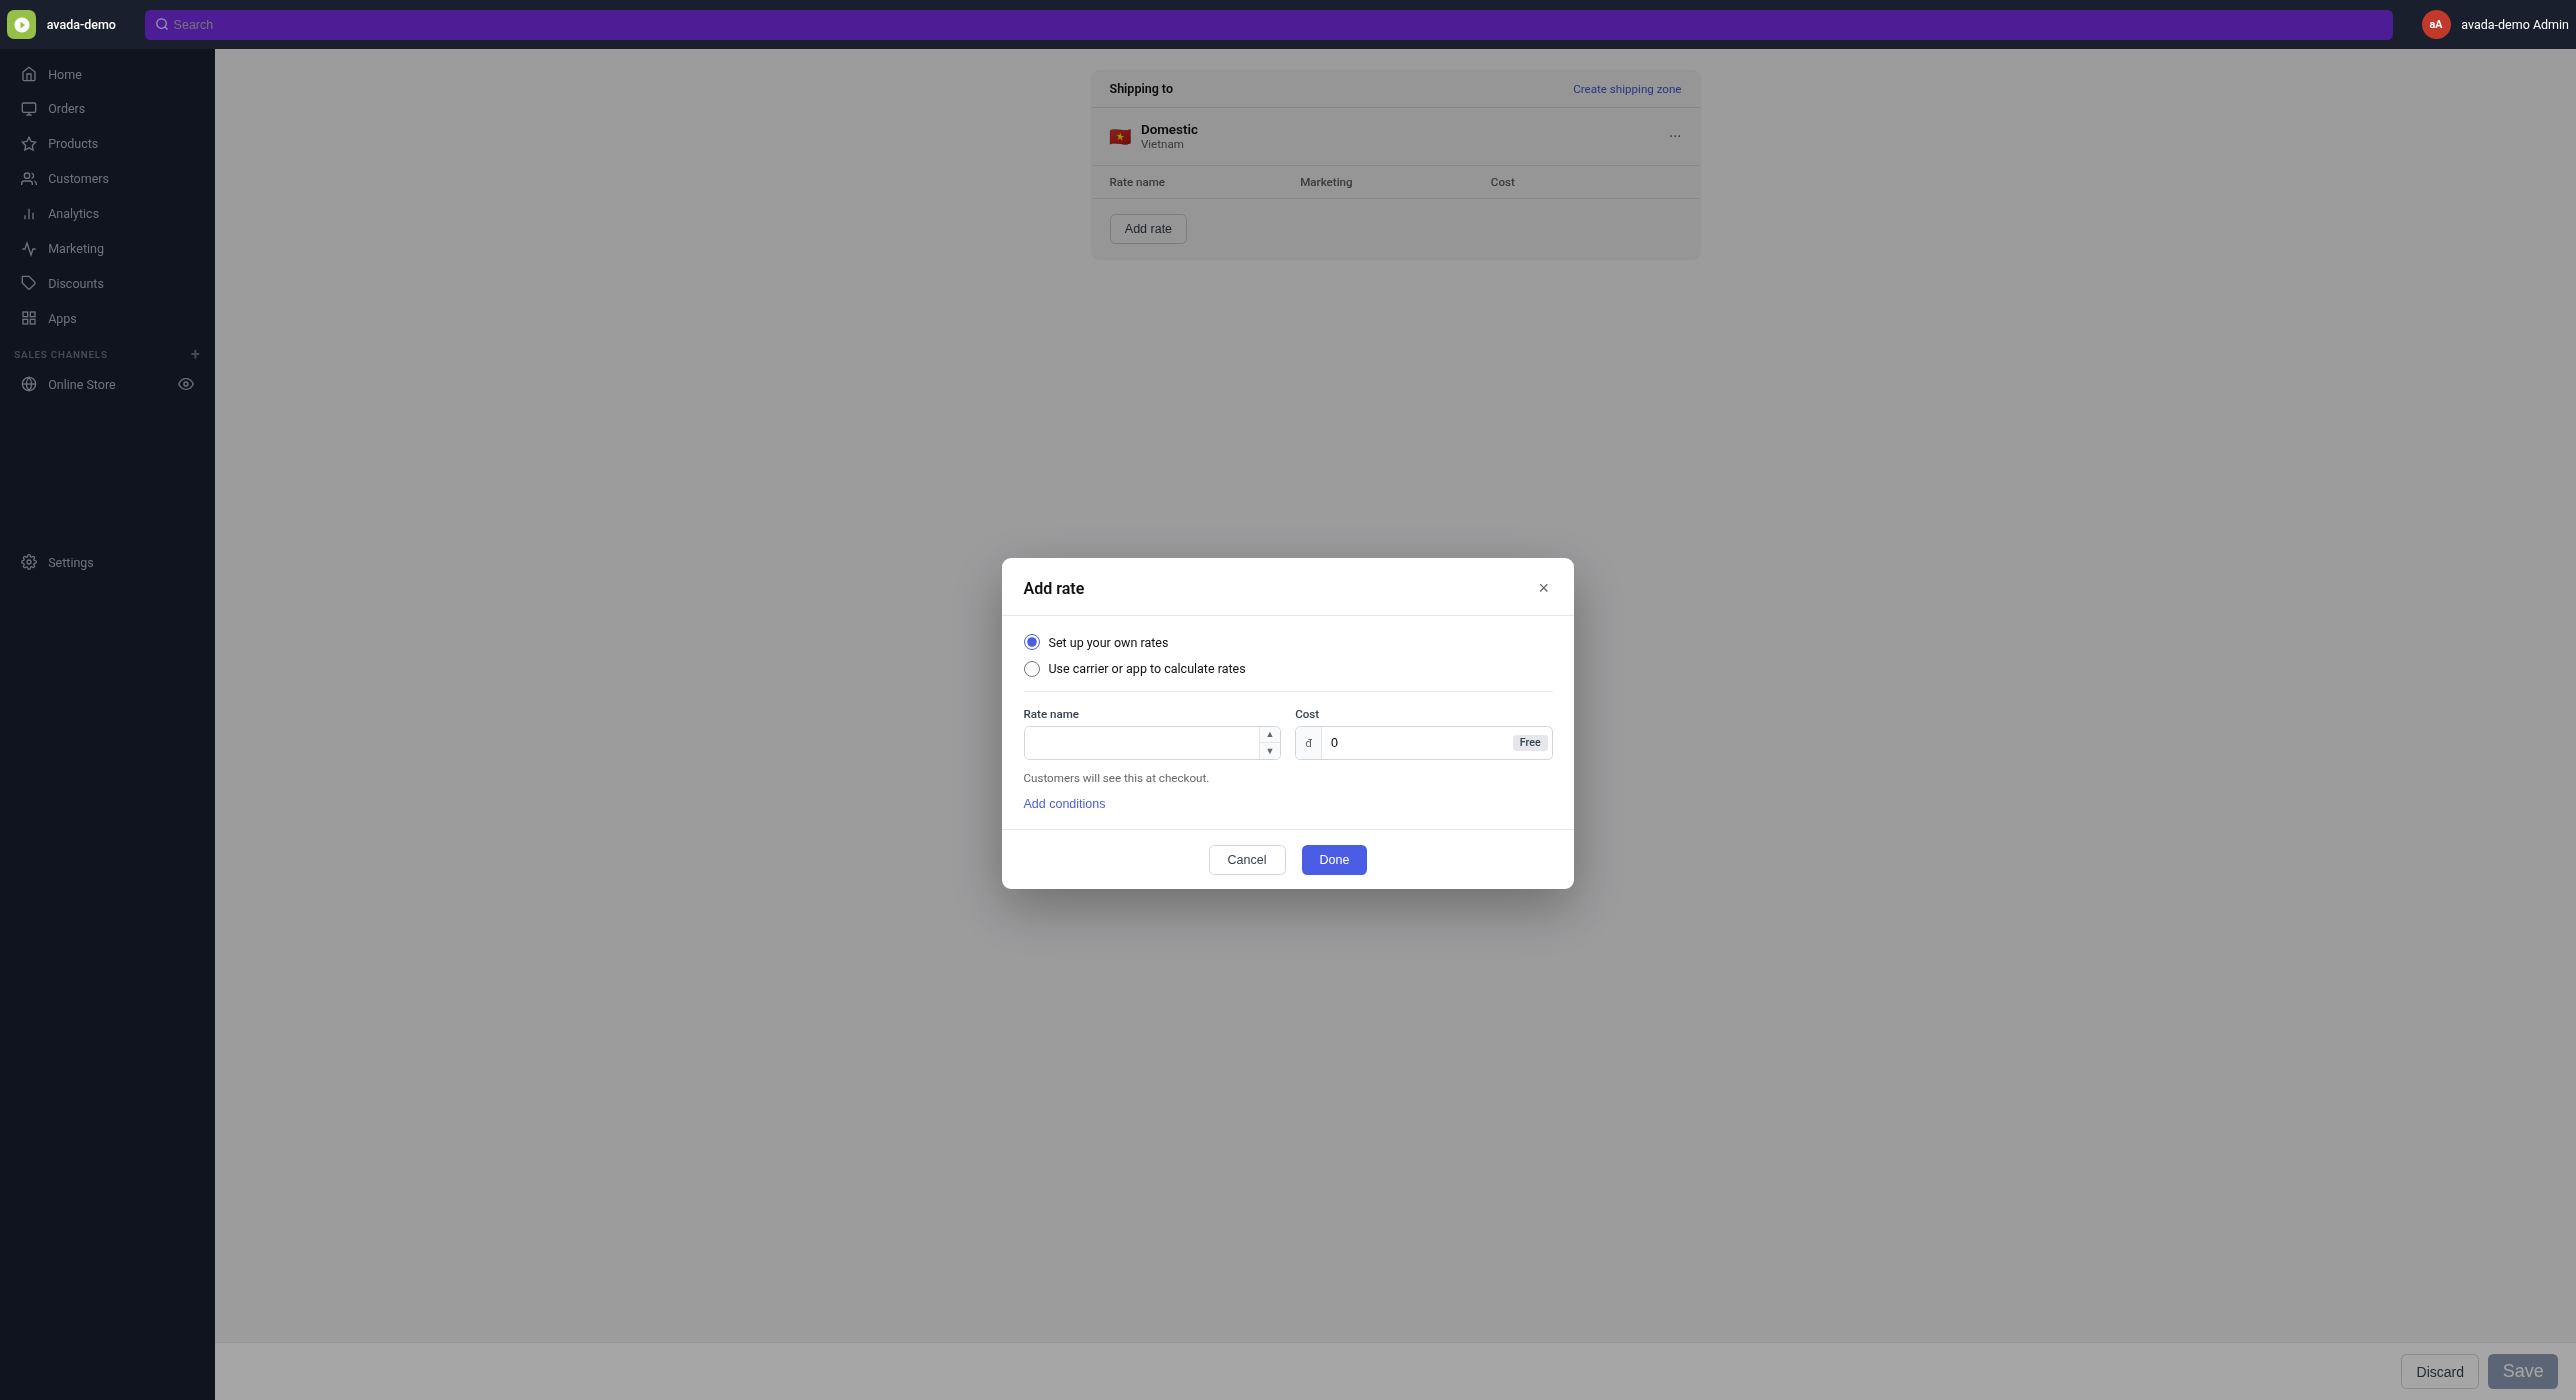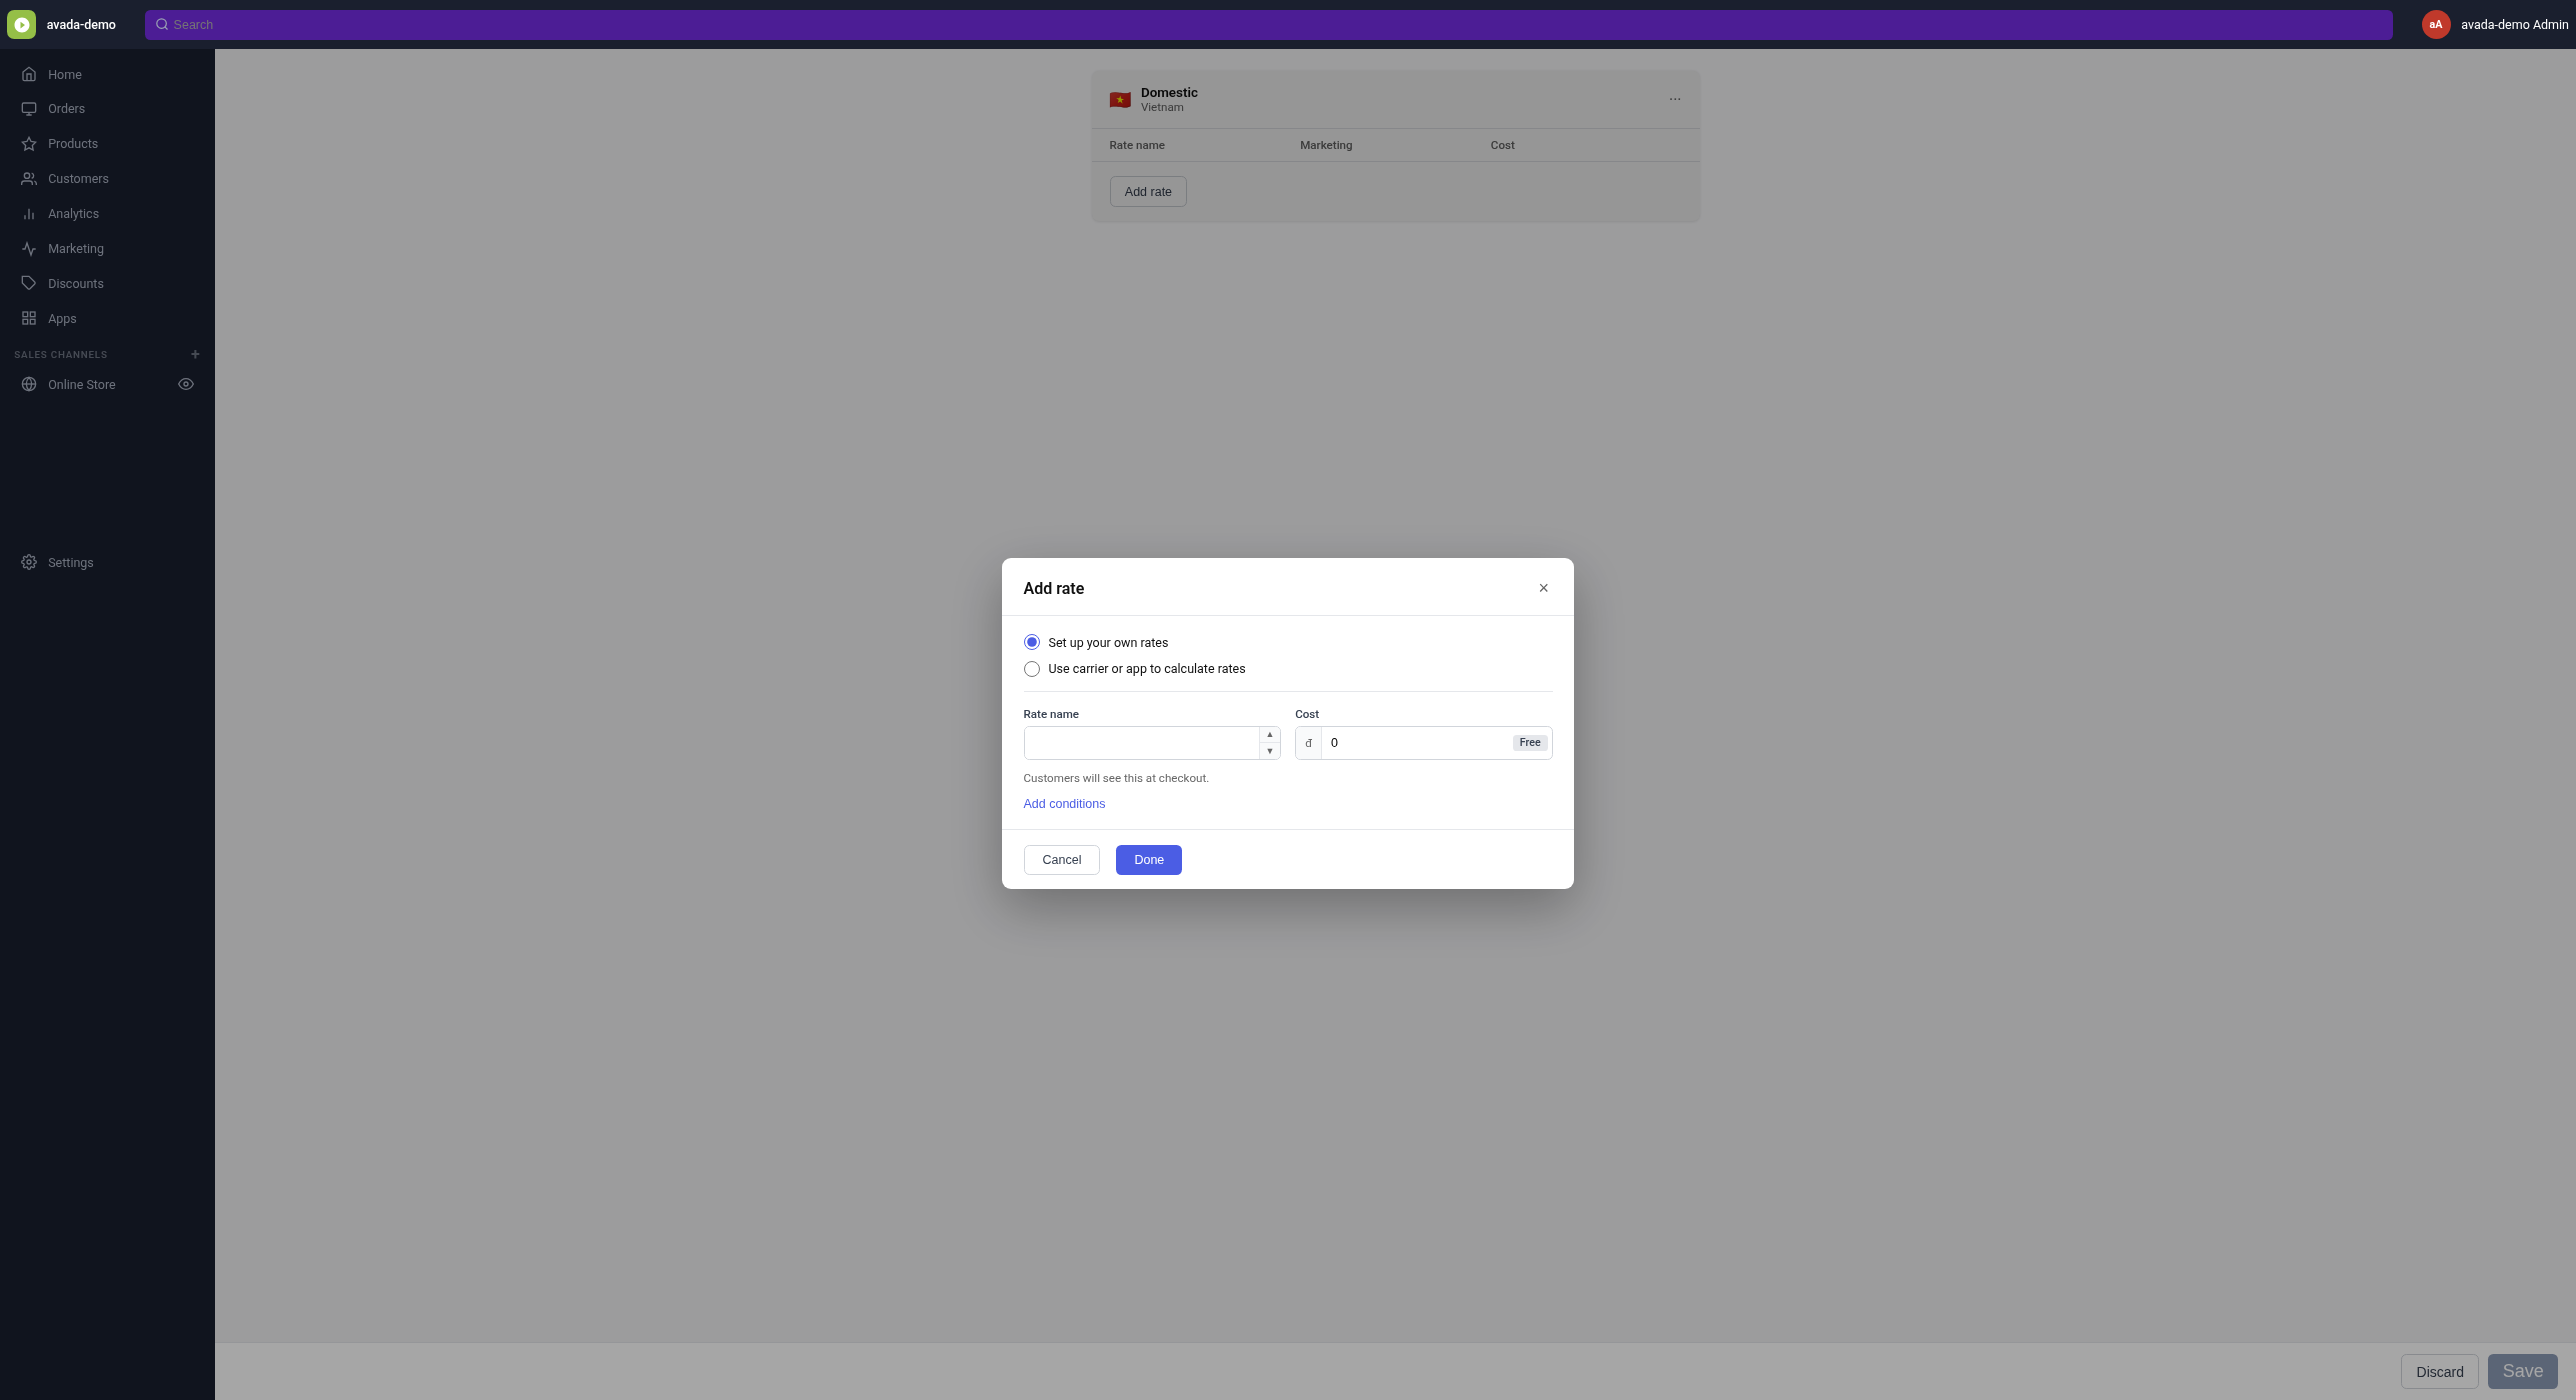--- a/index.html
+++ b/index.html
@@ -366,21 +366,21 @@
       text-decoration: none;
       cursor: pointer;
       background: none;
       border: none;
       padding: 0;
     }
 
     .modal-footer {
       padding: 14.3px 21.5px;
       display: flex;
-      justify-content: flex-start;
+      justify-content: center;
       gap: 16px;
       border-top: 0.9px solid #e5e7eb;
     }
     .btn-cancel {
       background: #fff;
       border: 0.9px solid #d1d5db;
       border-radius: 5.4px;
       padding: 7.2px 18px;
       font-size: 12.5px;
       cursor: pointer;
@@ -506,20 +506,24 @@
             <path d="M19.4 15a1.65 1.65 0 00.33 1.82l.06.06a2 2 0 010 2.83 2 2 0 01-2.83 0l-.06-.06a1.65 1.65 0 00-1.82-.33 1.65 1.65 0 00-1 1.51V21a2 2 0 01-4 0v-.09A1.65 1.65 0 009 19.4a1.65 1.65 0 00-1.82.33l-.06.06a2 2 0 01-2.83-2.83l.06-.06A1.65 1.65 0 004.68 15a1.65 1.65 0 00-1.51-1H3a2 2 0 010-4h.09A1.65 1.65 0 004.6 9a1.65 1.65 0 00-.33-1.82l-.06-.06a2 2 0 012.83-2.83l.06.06A1.65 1.65 0 009 4.68a1.65 1.65 0 001-1.51V3a2 2 0 014 0v.09a1.65 1.65 0 001 1.51 1.65 1.65 0 001.82-.33l.06-.06a2 2 0 012.83 2.83l-.06.06A1.65 1.65 0 0019.4 9a1.65 1.65 0 001.51 1H21a2 2 0 010 4h-.09a1.65 1.65 0 00-1.51 1z"></path>
           </svg>
         <span>Settings</span>
       </div>
     </div>
   </div>
 
   <div class="content-area">
     <div class="bg-content">
       <div class="shipping-zone-card">
+        <div style="padding: 10.7px 18px; display: flex; justify-content: space-between; align-items: center; border-bottom: 0.9px solid #e5e7eb;">
+          <span style="font-size: 12.5px; font-weight: 600; color: #111;">Shipping to</span>
+          <span style="font-size: 11.6px; color: #4b5de4; cursor: pointer;">Create shipping zone</span>
+        </div>
         <div class="zone-header">
           <div class="zone-header-left">
             <span class="flag">🇻🇳</span>
             <div>
               <div class="zone-title">Domestic</div>
               <div class="zone-subtitle">Vietnam</div>
             </div>
           </div>
           <span class="zone-more">···</span>
         </div>

